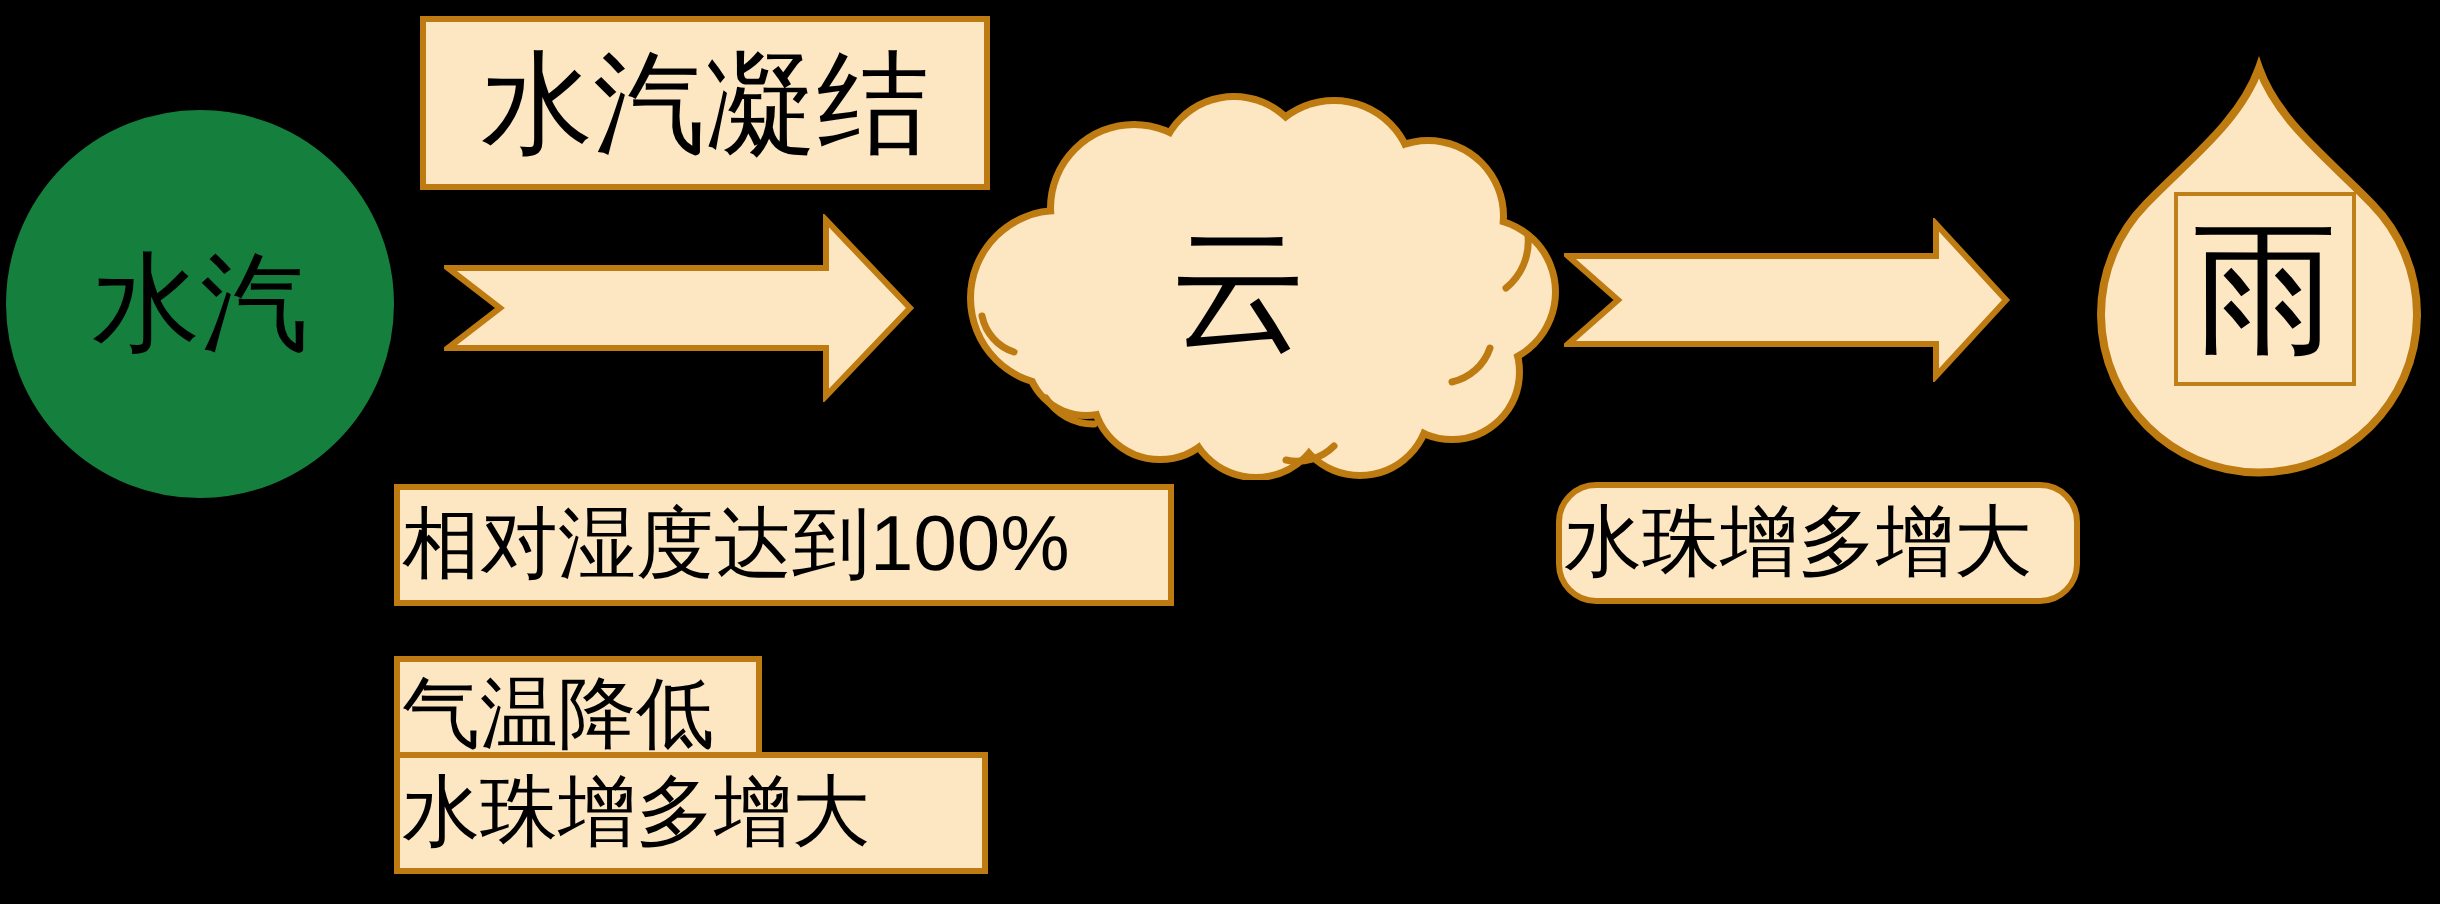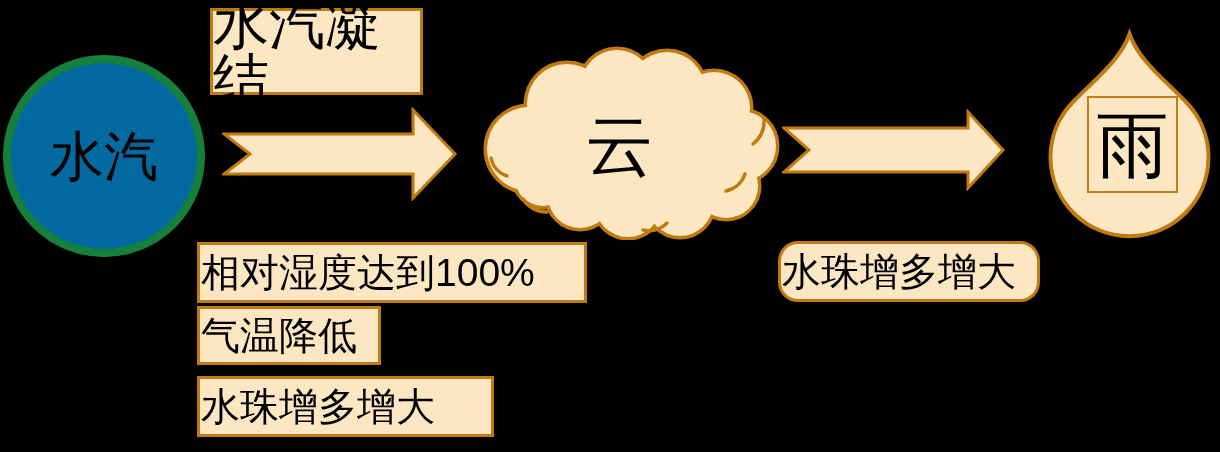--- a/index.html
+++ b/index.html
@@ -5,37 +5,37 @@
   html,body{margin:0;padding:0;background:#000;}
   .canvas{
     position:relative; width:1220px; height:452px; background:#000000;
     overflow:hidden;
     font-family:"Liberation Sans", sans-serif;
     color:#000000;
   }
 
   .node-circle{
     position:absolute; left:3px; top:55px; width:186px; height:186px;
-    background:#0369a1; border:8px solid #15803d; border-radius:50%;
+    background:#15803d; border:4px solid #15803d; border-radius:50%;
     display:flex; align-items:center; justify-content:center;
   }
   .node-circle .lbl{ font-size:54px; line-height:1; }
 
   .rect-box{
     position:absolute; box-sizing:border-box;
     background:#FCE7C2; border:3px solid #BE7B11;
     display:flex; align-items:center;
   }
-  .title-box{ left:210px; top:8px; width:213px; height:87px; justify-content:center; }
+  .title-box{ left:210px; top:8px; width:285px; height:87px; justify-content:center; }
   .title-box .lbl{ font-size:56px; line-height:1; }
 
   .cond-box .lbl, .growth-box .lbl{ font-size:39px; line-height:1; }
   .cond-box, .growth-box{ padding-left:1px; }
   .cond-1{ left:197px; top:242px; width:390px; height:61px; }
-  .cond-2{ left:197px; top:306px; width:184px; height:59px; }
+  .cond-2{ left:197px; top:328px; width:184px; height:59px; }
   .cond-3{ left:197px; top:376px; width:297px; height:61px; }
   .growth-box{ left:778px; top:241px; width:262px; height:61px;border-radius:20px; }
 
   .arrow-svg{ position:absolute; display:block; }
   .arrow-1{ left:222px; top:107px; }
   .arrow-2{ left:782px; top:109px; }
 
   .cloud-wrap{ position:absolute; left:483px; top:46px; width:297px; height:194px; }
   .cloud-wrap svg{ position:absolute; left:0; top:0; }
   .cloud-wrap .lbl{

